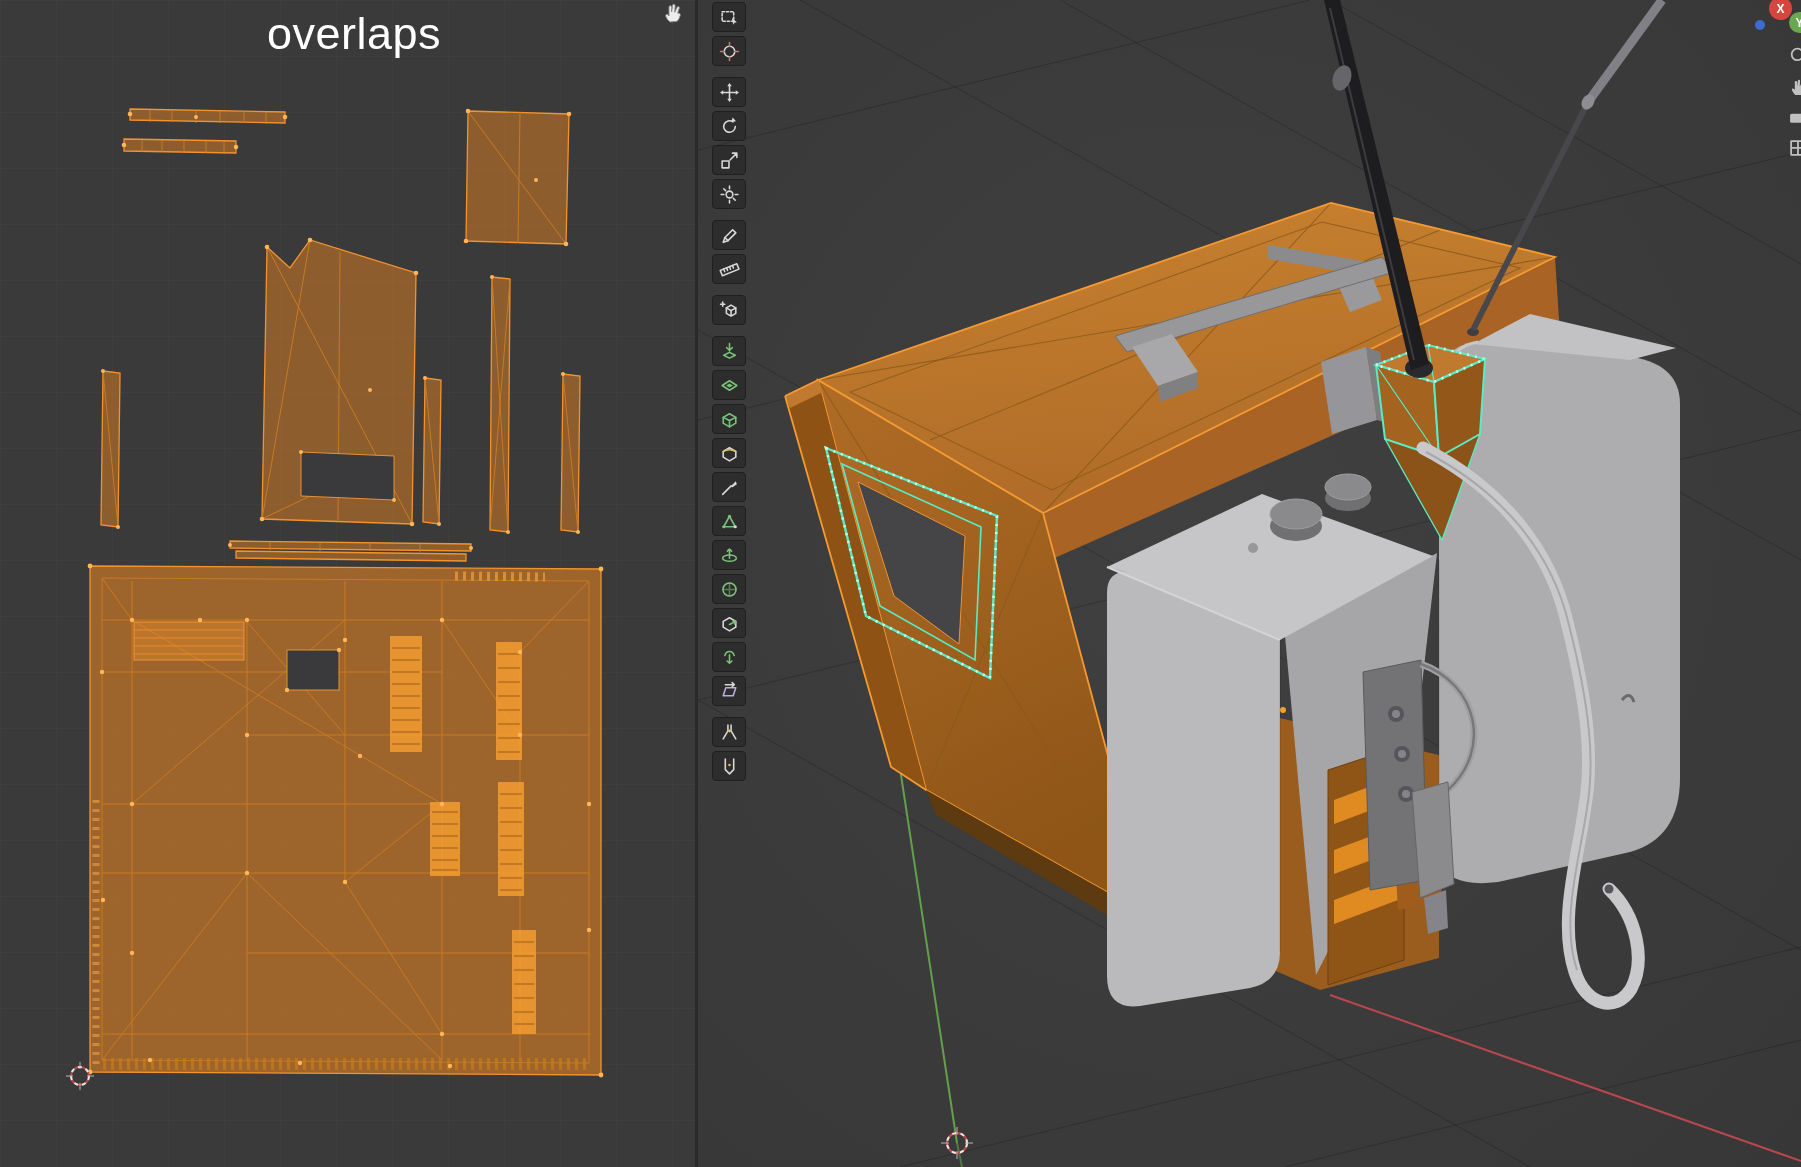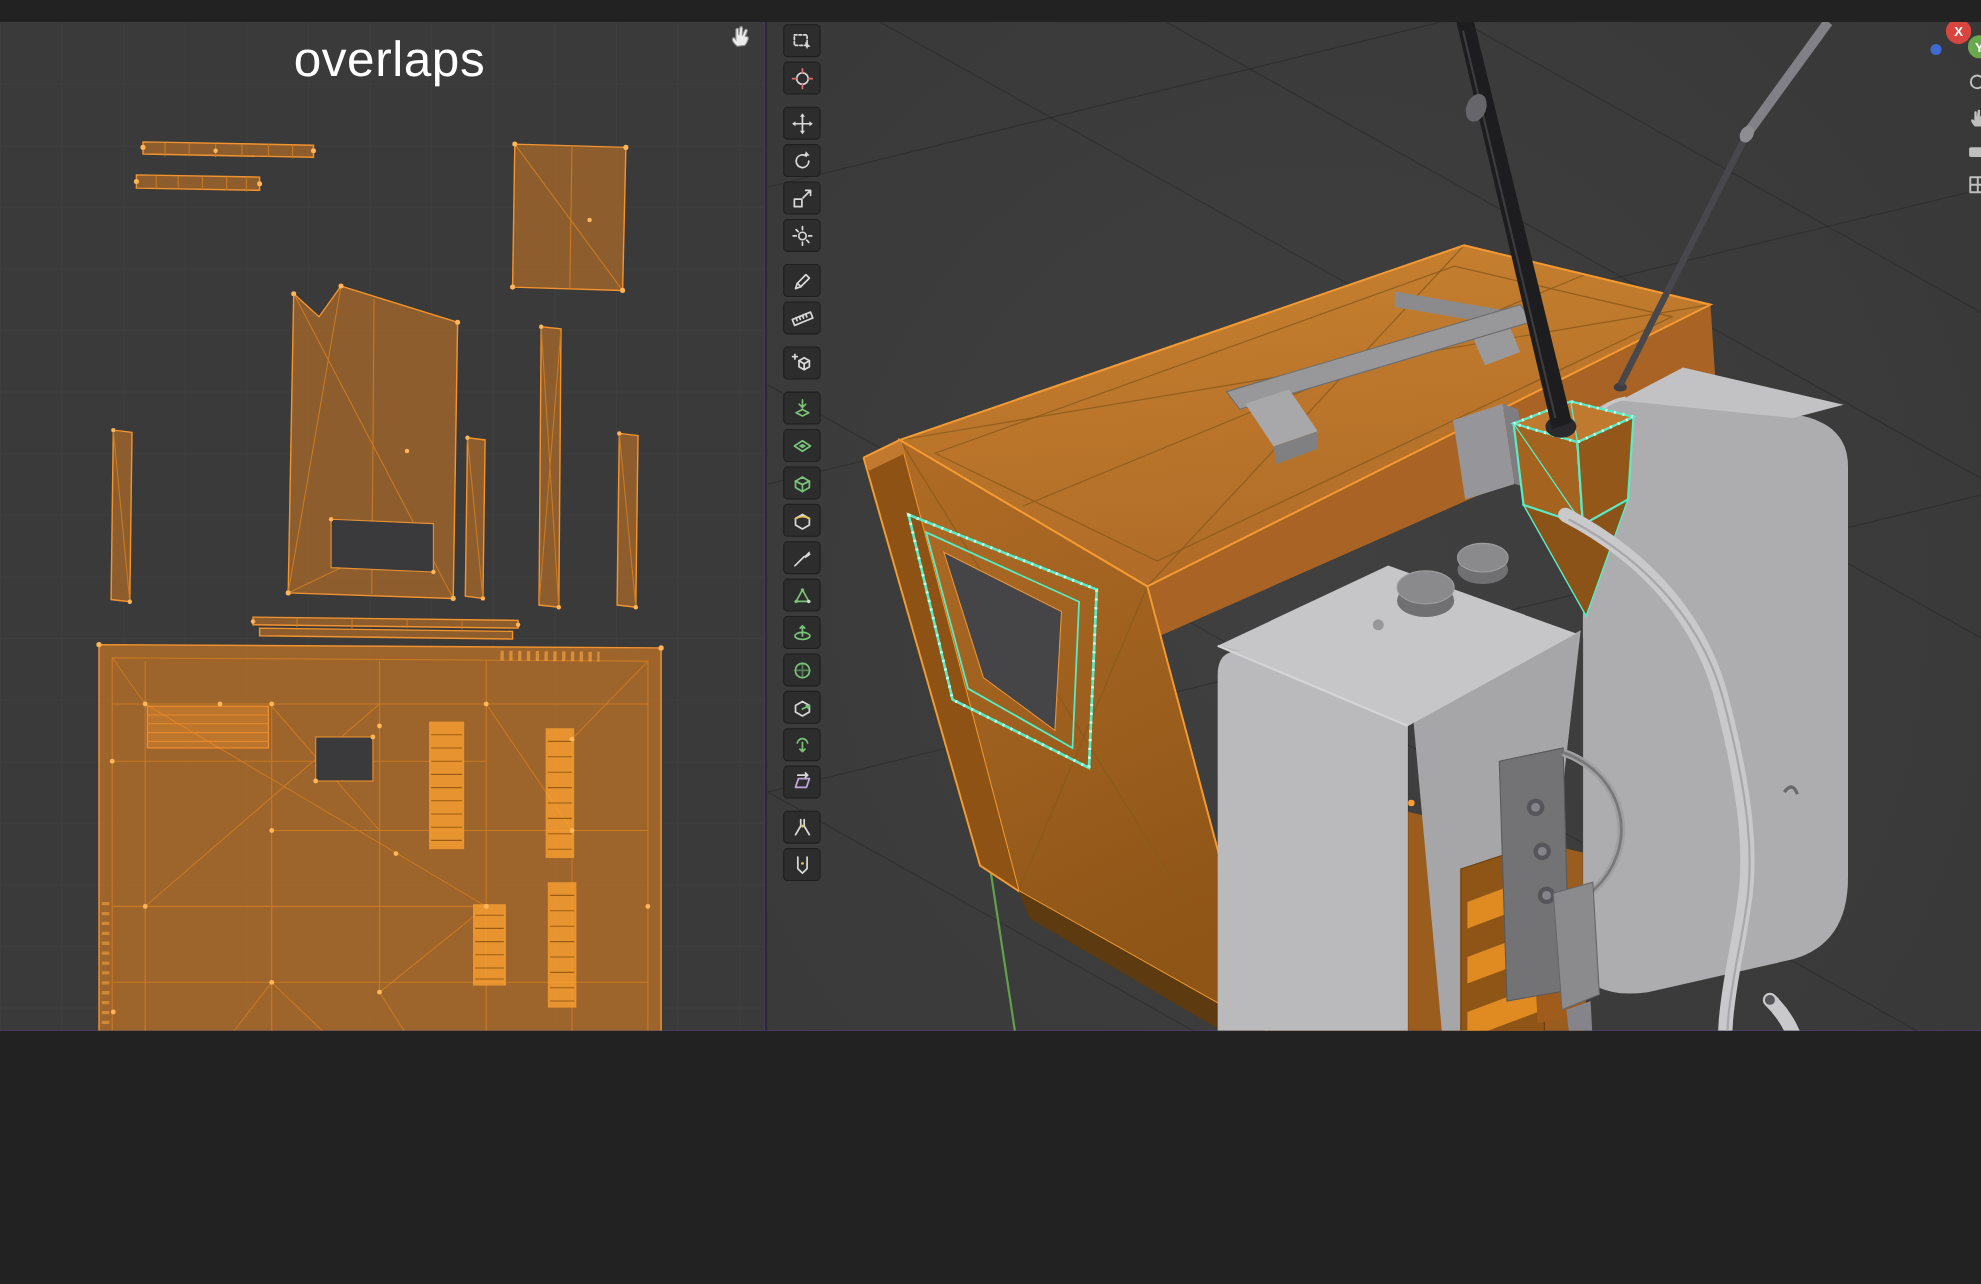--- a/index.html
+++ b/index.html
@@ -1,17 +1,17 @@
 <!DOCTYPE html>
 <html><head>
 <meta charset="utf-8">
 <style>
   html,body{margin:0;padding:0;background:#222;}
-  .stage{position:relative;width:1801px;height:917px;overflow:hidden;background:#8b5cf6;
-         font-family:"Liberation Sans",sans-serif;margin-top:20px;}
+  .stage{position:relative;width:1801px;height:1167px;overflow:hidden;background:#8b5cf6;
+         font-family:"Liberation Sans",sans-serif;}
   .bgsvg{position:absolute;left:0;top:0;}
   
   .uvf{fill:rgba(224,128,34,.50);stroke:#f3932e;stroke-width:1.3;}
   .uvf2{fill:rgba(224,128,34,.60);stroke:#f3932e;stroke-width:1.3;}
   .uvl{stroke:#c97a22;stroke-width:1;fill:none;}
   .uvdark{fill:#3a3a3c;stroke:#e89130;stroke-width:1;}
   .dots circle{fill:#ffb558;}
   .wire{stroke:#8a5a1c;stroke-width:1.1;fill:none;opacity:.85;}
   .owire{stroke:#f59a33;stroke-width:1.8;fill:none;}
   .teal{stroke:#58ecc6;fill:none;}

